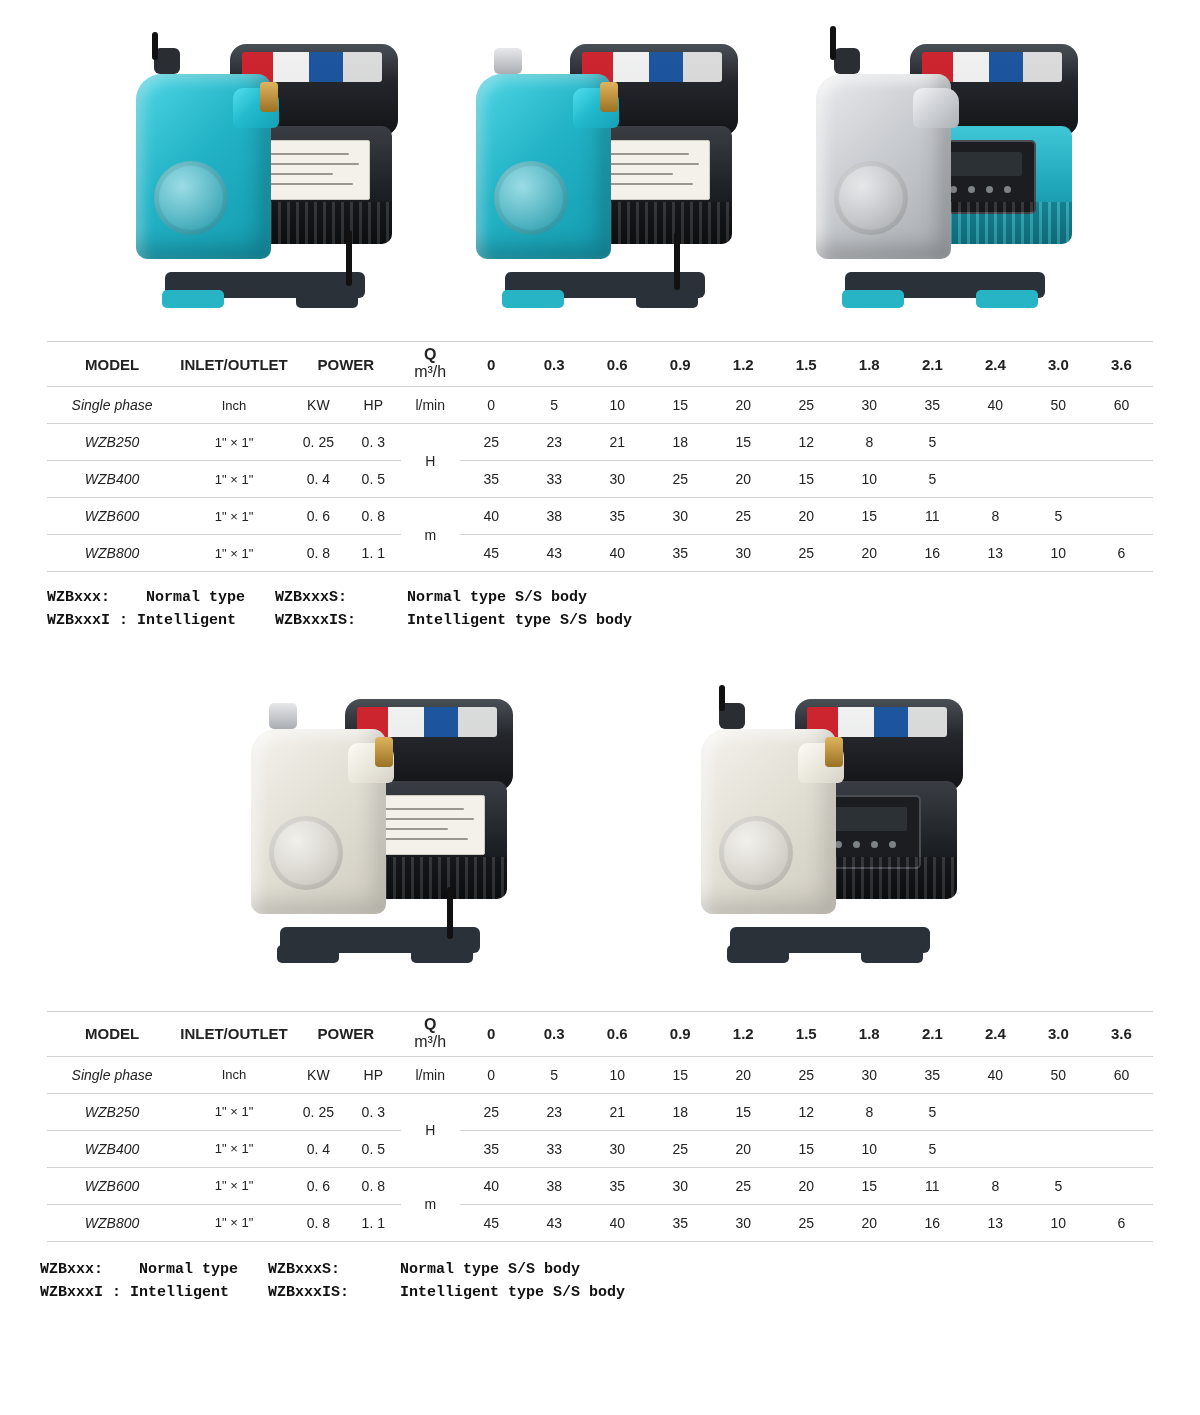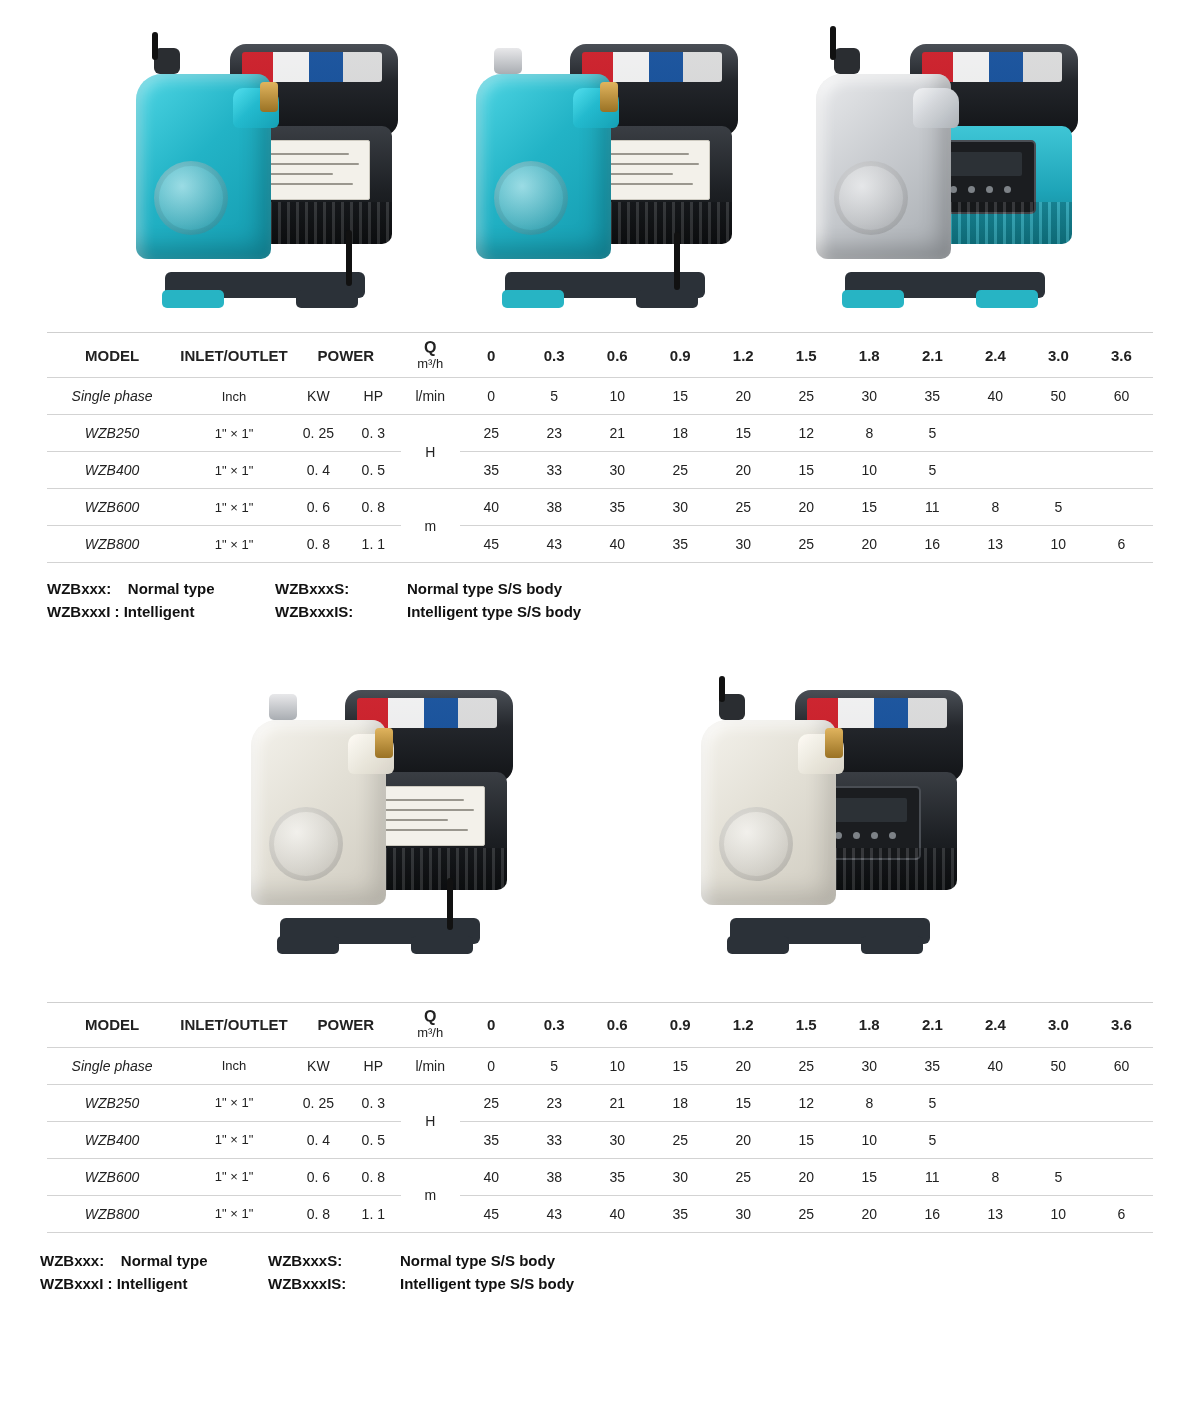--- a/index.html
+++ b/index.html
@@ -212,21 +212,21 @@
     top: 30px;
     width: 28px;
     height: 26px;
     border-radius: 5px;
     background: linear-gradient(180deg,#e8e8ea,#a9adb2);
   }
 
   
   .table-wrap {
     width: 1106px;
-    margin: 4px auto;
+    margin: 13px auto;
   }
   table.spec {
     width: 100%;
     border-collapse: collapse;
     font-size: 14px;
   }
   table.spec th, table.spec td {
     border-top: 1px solid #d3d3d3;
     border-bottom: 1px solid #d3d3d3;
     text-align: center;
@@ -244,21 +244,21 @@
   }
   table.spec tr.head th.q-head {
     line-height: 1.05;
   }
   .q-main {
     font-weight: bold;
     font-size: 16px;
     display: block;
   }
   .q-sub {
-    font-size: 13px;
+    font-size: 16px;
     font-weight: normal;
     display: block;
   }
   td.model-col { width: 128px; font-style: italic; }
   td.inlet-col { width: 112px; font-size: 13px; }
   td.kw-col { width: 54px; }
   td.hp-col { width: 54px; }
   td.unit-col { width: 58px; }
   .data-col { width: 62px; }
   tr.subhead td { color: #222; }
@@ -266,20 +266,21 @@
   .legend {
     width: 1106px;
     margin: 14px auto 0 auto;
     font-size: 15px;
     font-weight: bold;
     color: #111;
     line-height: 1.55;
   }
   .legend .lrow {
     display: flex;
+    font-family: Liberation Mono, monospace;
   }
   .legend .c1 { width: 228px; }
   .legend .c2 { width: 110px; }
   .legend .c3 { flex: 1; }
   .legend-2 {
     margin-top: 16px;
   }
 </style>
 </head>
 <body>

